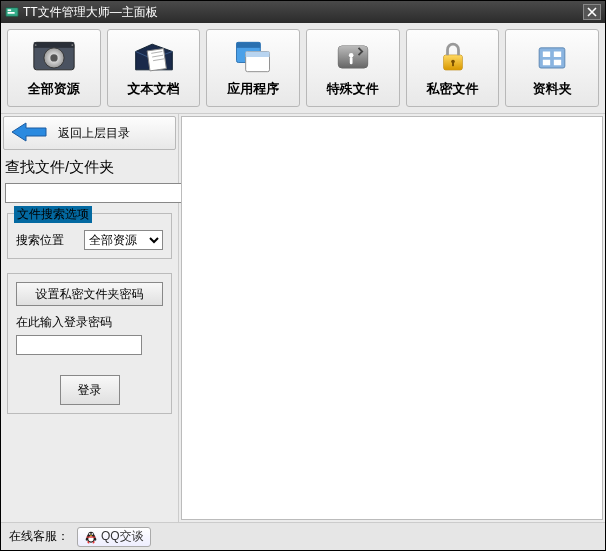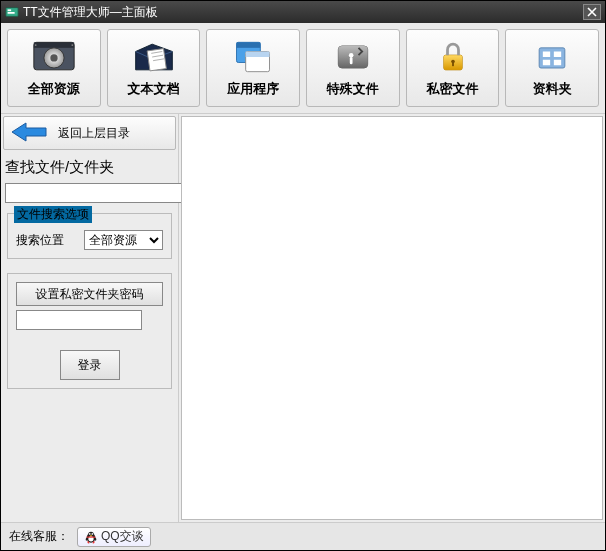--- a/index.html
+++ b/index.html
@@ -175,20 +175,21 @@
           <select class="combo">
             <option>全部资源</option>
           </select>
         </div>
       </div>
 
       <div class="groupbox" style="padding-top:8px;">
         <div class="btn" style="width:100%; justify-content:center;">
           <span>设置私密文件夹密码</span>
         </div>
+        <div class="pwdlabel" style="margin-top:8px;">在此输入登录密码</div>
         <input type="password" class="pwdinput" style="margin-top: 4px;">
         <div class="btn loginbtn">
           <span>登录</span>
         </div>
       </div>
     </div>
 
     <div class="content"></div>
   </div>
 

